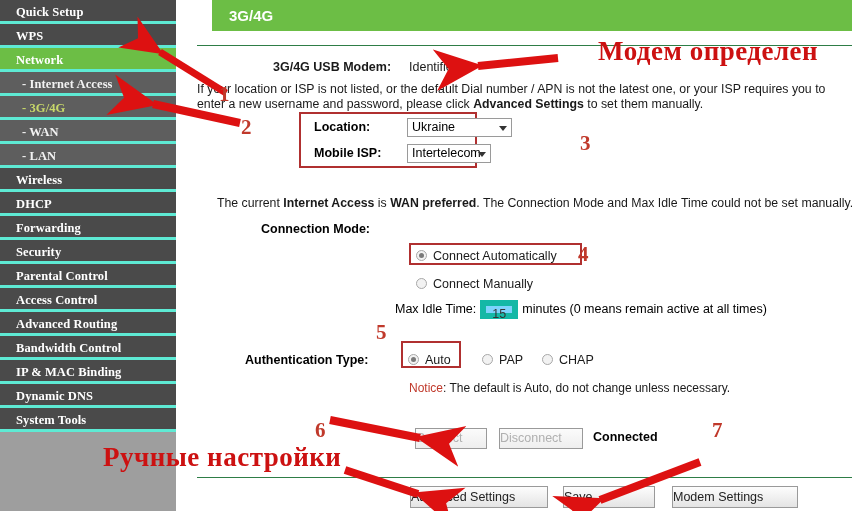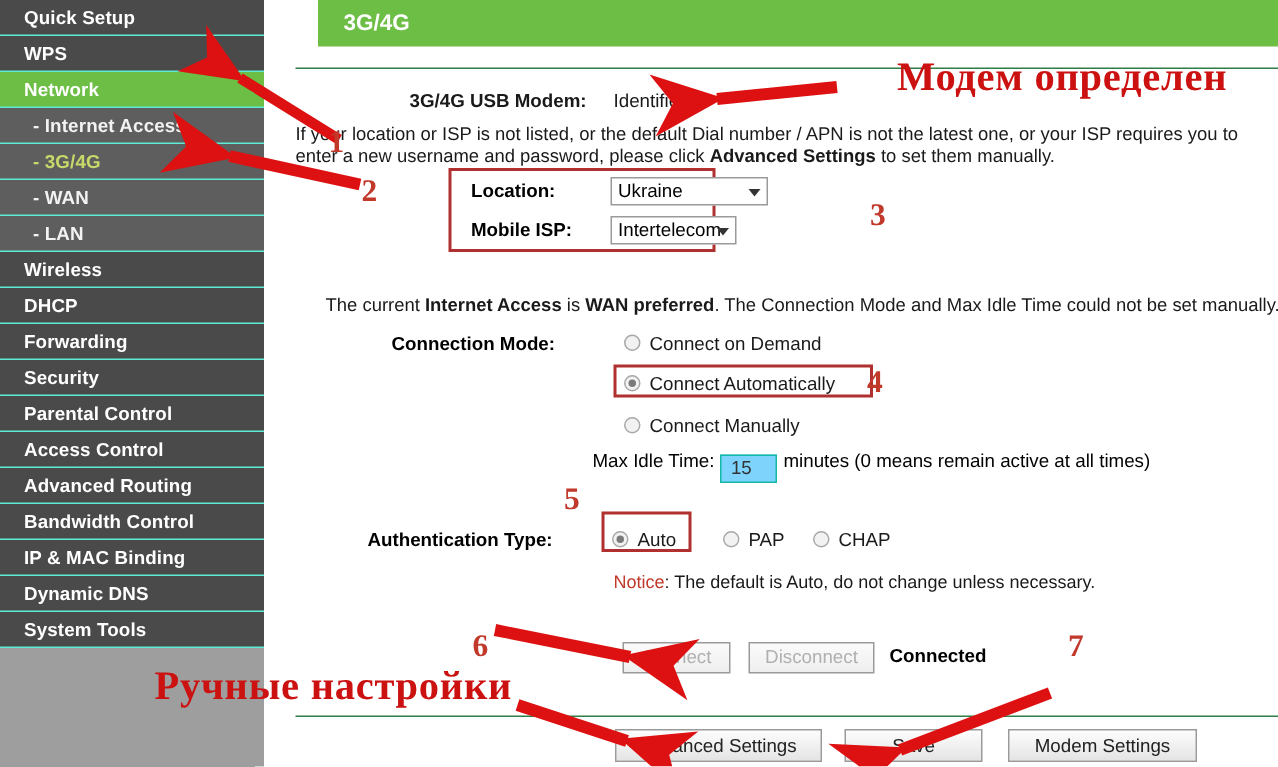--- a/index.html
+++ b/index.html
@@ -18,23 +18,24 @@
     position:absolute; left:0; top:0; width:176px; height:511px;
     background:#9e9e9e;
   }
   .nav { position:absolute; left:0; top:0; width:176px; }
   .nav-item {
     height:24px; line-height:24px;
     background:#4a4a4a;
     color:#ffffff;
     font-size:12.5px; font-weight:bold;
     padding-left:16px;
-    border-bottom:1px solid #5eead4;
+    border-bottom:3px solid #5eead4;
     white-space:nowrap;
     letter-spacing:0.1px;
+    font-family:Liberation Serif, serif;
   }
   .nav-item.sub { background:#5e5e5e; padding-left:22px; color:#f2f2f2; }
   .nav-item.active { background:#6cbe45; color:#ffffff; }
   .nav-item.sub.current { color:#c8d96a; background:#5e5e5e; }
   .sidebar-tail {
     position:absolute; left:0; top:432px; width:176px; height:79px;
     background:#9e9e9e;
   }
   .sidebar-edge {
     position:absolute; left:176px; top:0; width:3px; height:511px;
@@ -108,21 +109,21 @@
     content:""; position:absolute; left:2px; top:2px; width:5px; height:5px;
     border-radius:50%; background:#7a7a7a;
   }
   .r-demand { left:237px; top:222px; }
   .r-auto   { left:237px; top:249px; }
   .r-manual { left:237px; top:277px; }
   .auto-box { left:230px; top:243px; width:173px; height:22px; }
 
   .idle-row { position:absolute; left:216px; top:300px; font-size:12.5px; }
   .idle-input {
-    display:inline-block; width:38px; height:19px; border:1px solid #14b8a6;
+    display:inline-block; width:38px; height:19px; border:6px solid #14b8a6;
     background:#7dd3fc; vertical-align:-5px; font-size:12.5px; line-height:17px;
     padding-left:6px; color:#333; margin:0 4px;
   }
 
   .auth-label { position:absolute; left:66px; top:353px; font-size:12.5px; font-weight:bold; }
   .auth-box { left:222px; top:341px; width:60px; height:27px; }
   .a-auto { left:229px; top:353px; }
   .a-pap  { left:303px; top:353px; }
   .a-chap { left:363px; top:353px; }
 
@@ -132,21 +133,21 @@
   .notice .red { color:#c0392b; }
 
   .btn {
     position:absolute;
     font-family:"Liberation Sans", sans-serif;
     font-size:12.5px;
     background:linear-gradient(#fdfdfd,#e4e4e4);
     border:1px solid #9a9a9a;
     color:#222;
     height:21px; line-height:19px;
-    text-align:center;
+    text-align:left;
   }
   .btn.disabled { color:#b0b0b0; background:linear-gradient(#fbfbfb,#eeeeee); }
   .btn-connect    { left:236px; top:428px; width:72px; }
   .btn-disconnect { left:320px; top:428px; width:84px; }
   .connected-txt  { position:absolute; left:414px; top:430px; font-size:12.5px; font-weight:bold; }
 
   .btn-adv   { left:231px; top:486px; width:138px; height:22px; line-height:20px; }
   .btn-save  { left:384px; top:486px; width:92px; height:22px; line-height:20px; }
   .btn-modem { left:493px; top:486px; width:126px; height:22px; line-height:20px; }
 
@@ -220,23 +221,20 @@
     </div>
 
     <div class="note-wan">
       <span>The current </span><span class="bold">Internet Access</span><span> is </span><span class="bold">WAN preferred</span><span>. The Connection Mode and Max Idle Time could not be set manually.</span>
     </div>
 
     <div class="conn-label">Connection Mode:</div>
 
     <div class="box-red auto-box"></div>
 
-    <div class="radio-row r-demand">
-      <span class="radio"></span><span>Connect on Demand</span>
-    </div>
     <div class="radio-row r-auto">
       <span class="radio on"></span><span>Connect Automatically</span>
     </div>
     <div class="radio-row r-manual">
       <span class="radio"></span><span>Connect Manually</span>
     </div>
 
     <div class="idle-row">
       <span>Max Idle Time:</span><span class="idle-input">15</span><span>minutes (0 means remain active at all times)</span>
     </div>

